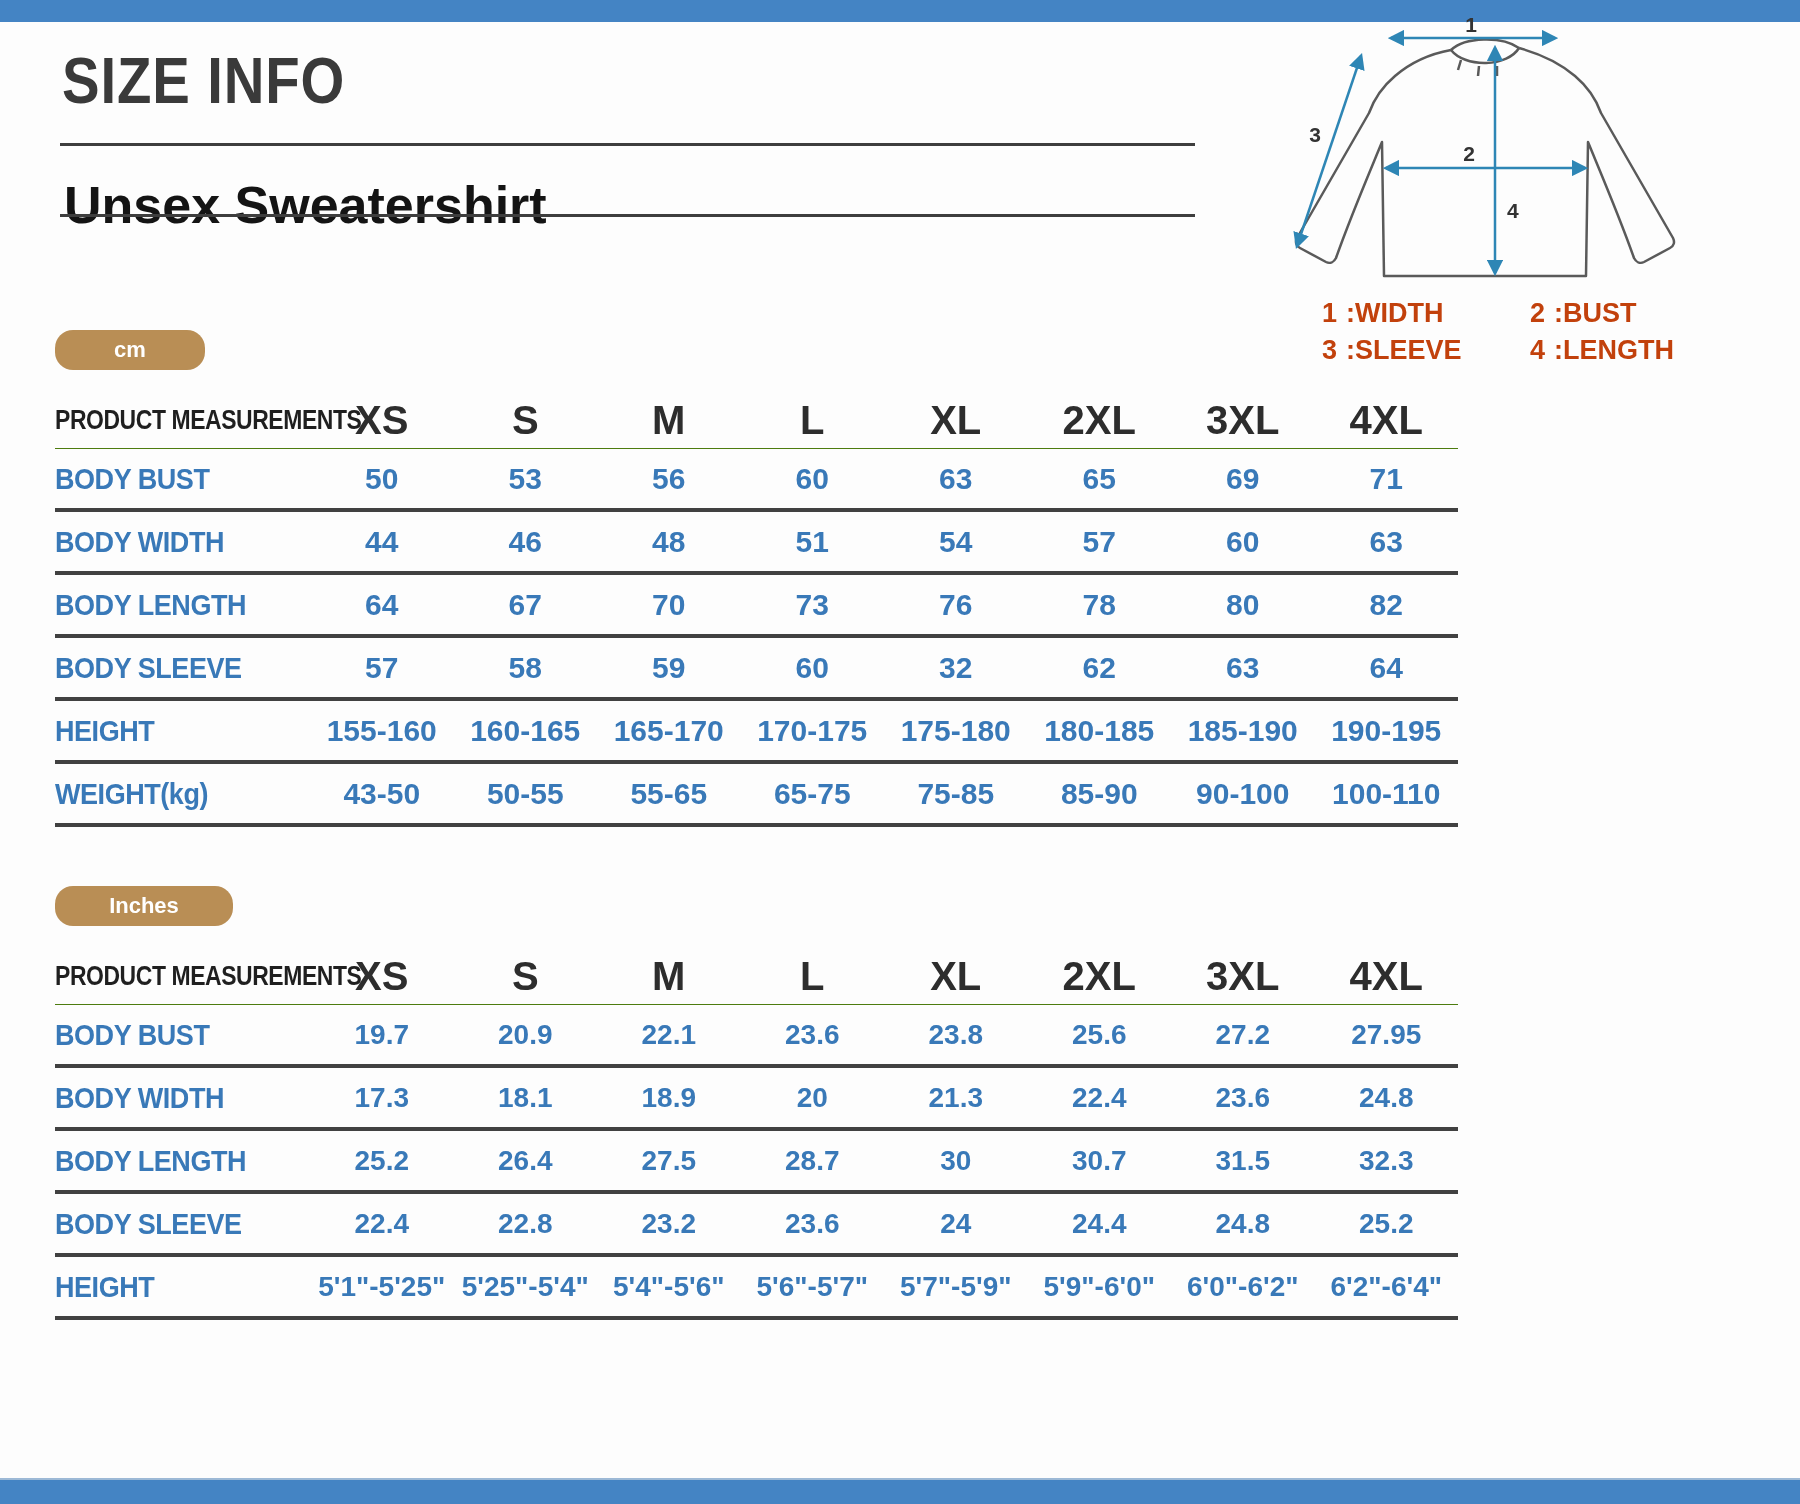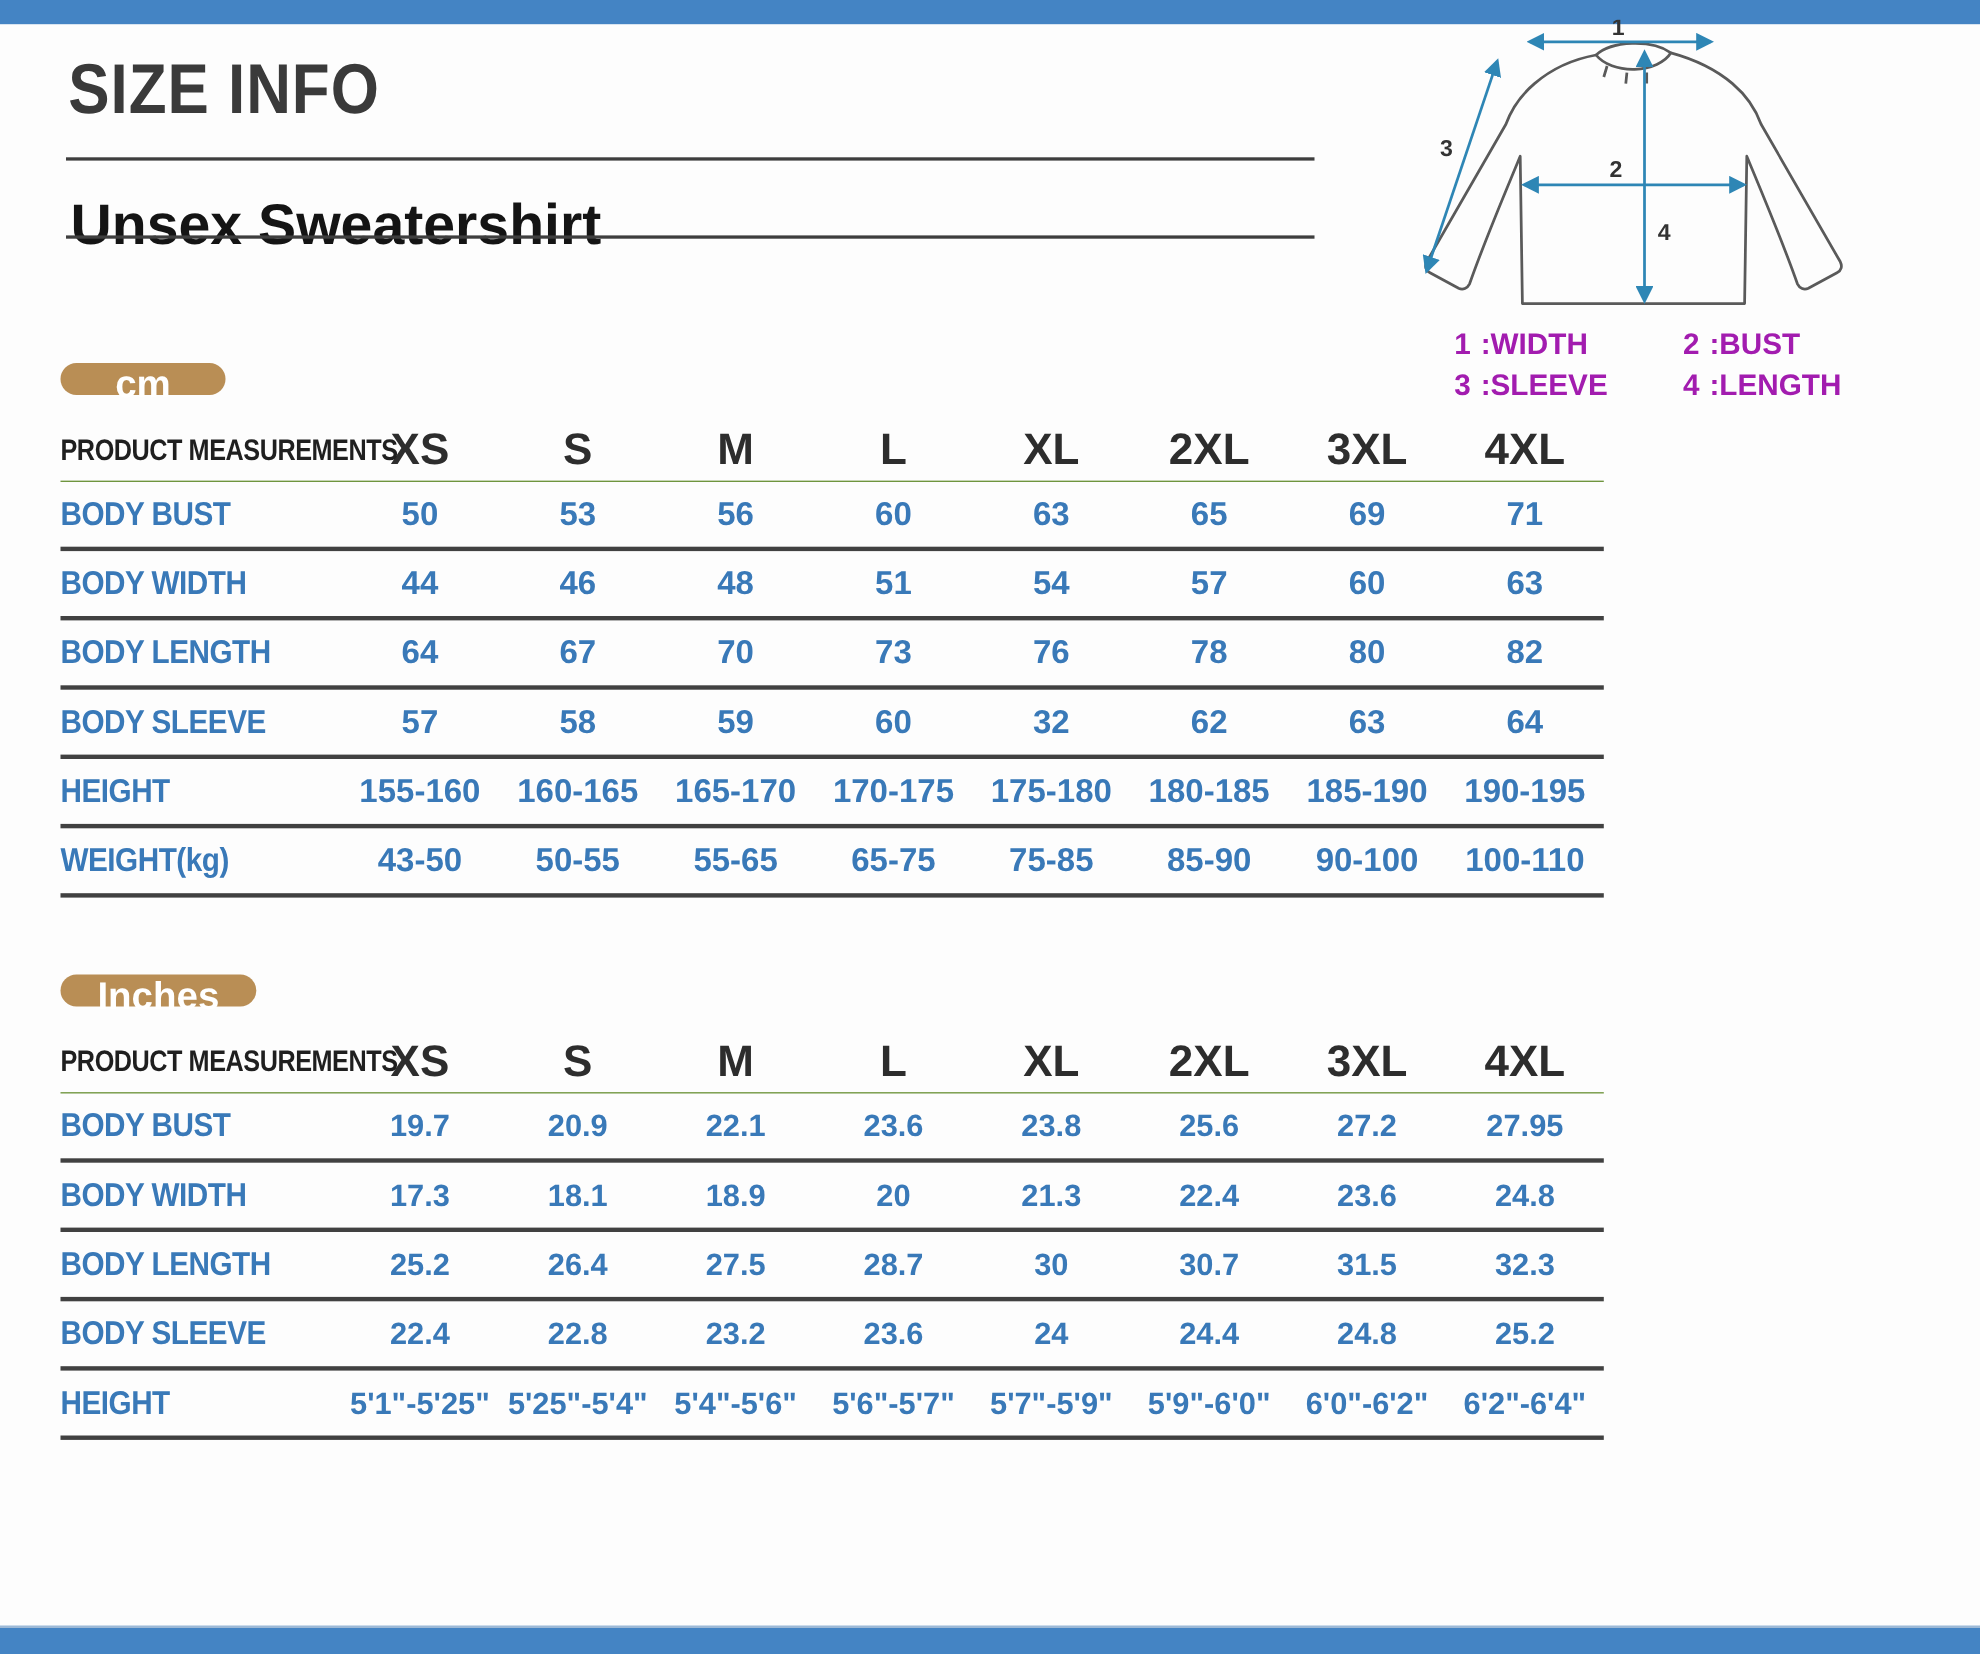--- a/index.html
+++ b/index.html
@@ -14,29 +14,29 @@
               white-space:nowrap;}
   .rule{position:absolute;left:60px;width:1135px;height:3px;background:#3e3e3e;}
   .rule.r1{top:143px;}
   .rule.r2{top:214px;}
   .product-name{position:absolute;left:64px;top:148px;font-size:52px;font-weight:bold;
                 color:#141414;white-space:nowrap;margin-top:27px;}
 
   .diagram{position:absolute;left:1145px;top:18px;width:540px;height:270px;}
   .legend{position:absolute;left:1322px;top:298px;display:grid;
           grid-template-columns:208px auto;row-gap:6px;
-          font-size:27px;font-weight:bold;color:#a21caf;}
+          font-size:27px;font-weight:bold;color:#c2410c;}
   .legend .item{white-space:nowrap;}
   .legend .lnum{margin-right:9px;}
 
   .size-table{position:absolute;left:55px;width:1403px;}
   .size-table.cm{top:330px;}
   .size-table.inches{top:886px;}
   .badge{background:#b98e55;color:#ffffff;font-weight:bold;text-align:center;
-         border-radius:18px;height:29px;line-height:40px;font-size:35px;margin-bottom:22px;}
+         border-radius:18px;height:40px;line-height:40px;font-size:22px;margin-bottom:22px;}
   .size-table.cm .badge{width:150px;}
   .size-table.inches .badge{width:178px;}
 
   .t-head,.t-row{display:grid;grid-template-columns:255px repeat(8,1fr);align-items:center;}
   .t-head{height:56px;border-bottom:1px solid #4d7c0f;}
   .t-row{height:59px;border-bottom:4px solid #414141;}
   .th-label{font-size:27px;font-weight:bold;color:#1f1f1f;white-space:nowrap;
             letter-spacing:-0.5px;transform:scaleX(0.85);transform-origin:left center;}
   .th-size{font-size:40px;font-weight:bold;color:#2d2d2d;text-align:center;}
   .td-label{font-size:30px;font-weight:bold;color:#3979b8;white-space:nowrap;

